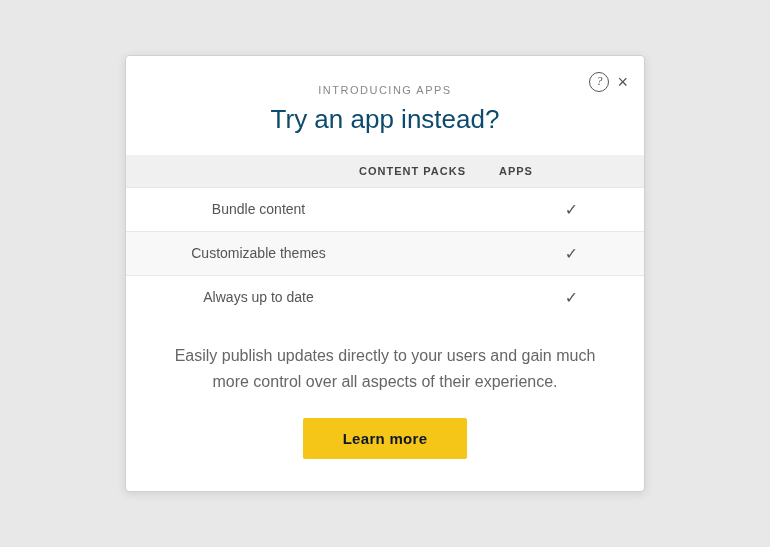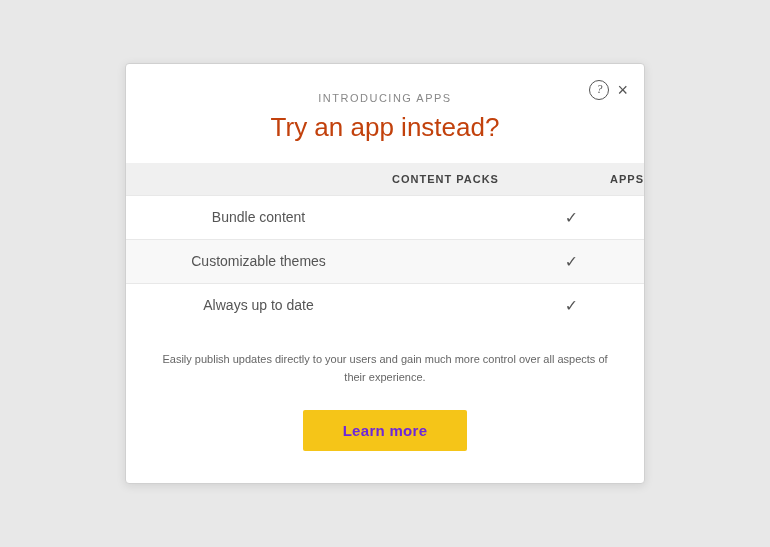--- a/index.html
+++ b/index.html
@@ -69,40 +69,40 @@
       font-size: 11px;
       letter-spacing: 1.5px;
       text-transform: uppercase;
       color: #888;
       margin-bottom: 8px;
     }
 
     .title {
       font-size: 26px;
       font-weight: 300;
-      color: #c2410c;
+      color: #0c4a6e;
     }
 
     .comparison-table {
       width: 100%;
       border-collapse: collapse;
     }
 
     .comparison-table thead tr {
       background: #f0f0f0;
     }
 
     .comparison-table th {
       padding: 10px 0;
       font-size: 11px;
       font-weight: 700;
       letter-spacing: 1px;
       text-transform: uppercase;
       color: #444;
-      text-align: right;
+      text-align: left;
     }
 
     .comparison-table th.feature-header {
       width: 45%;
       text-align: left;
       padding-left: 32px;
     }
 
     .comparison-table th.col-content {
       width: 27%;
@@ -137,33 +137,33 @@
       color: #555;
       font-size: 16px;
     }
 
     .modal-footer {
       padding: 24px 32px 32px 32px;
       text-align: center;
     }
 
     .description-text {
-      font-size: 11px;
+      font-size: 16px;
       color: #666;
       line-height: 1.6;
       margin-bottom: 24px;
     }
 
     .learn-more-btn {
       background: #f5c518;
       border: none;
       padding: 12px 40px;
       font-size: 15px;
       font-weight: 600;
-      color: #6d28d9;
+      color: #0f172a;
       cursor: pointer;
       border-radius: 2px;
       letter-spacing: 0.3px;
     }
   </style>
 </head>
 <body>
 
 <div class="modal">
   <div class="modal-header">

